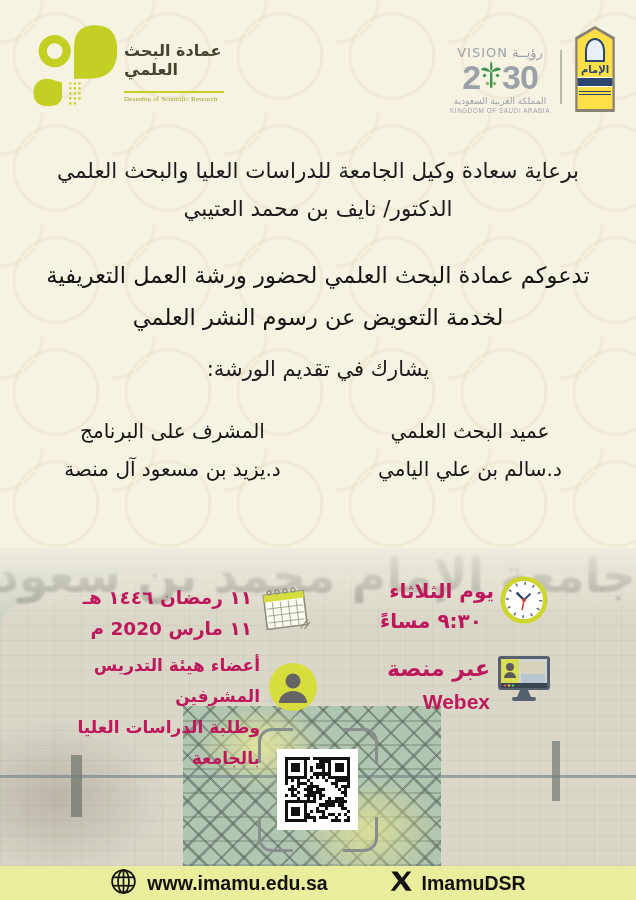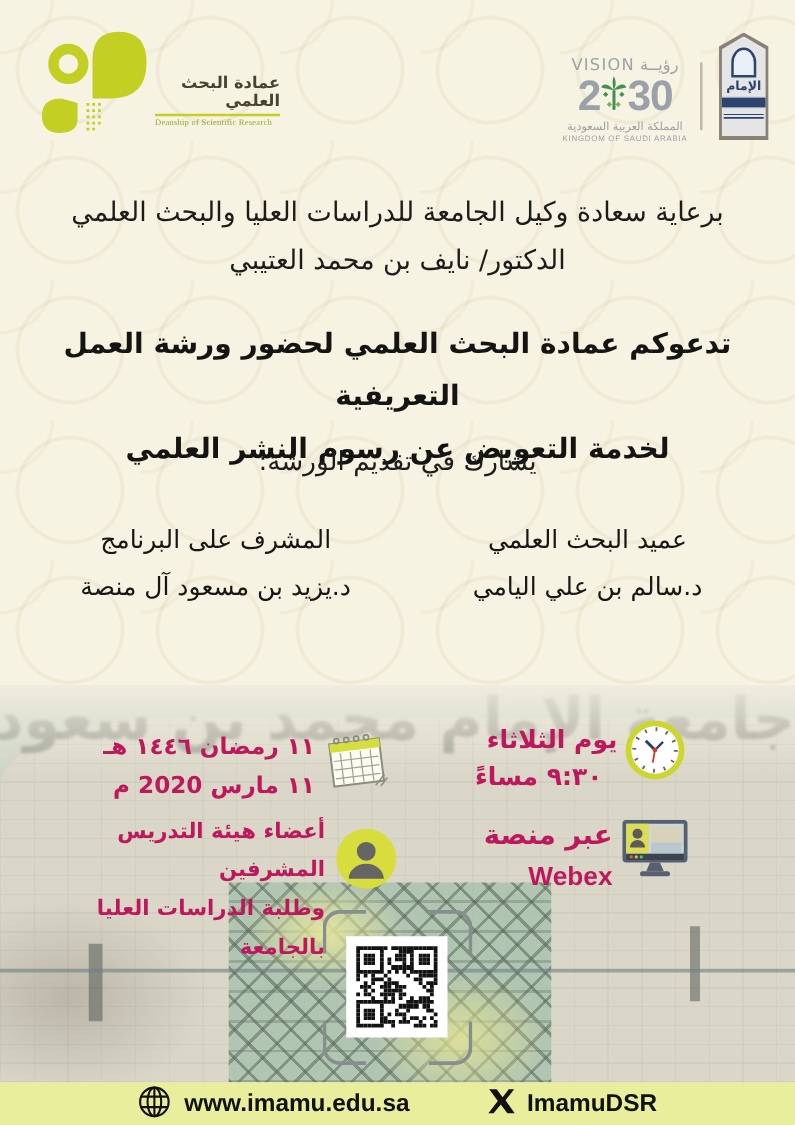--- a/index.html
+++ b/index.html
@@ -12,40 +12,40 @@
     background-size:112px 112px;
     font-family:"DejaVu Sans", sans-serif;
     color:#1d1d1b;
   }
   .abs{position:absolute;}
   .latin{font-family:"Liberation Sans", sans-serif;}
 
   
   .dsr-logo{left:28px;top:24px;width:196px;height:88px;display:flex;align-items:flex-end;gap:4px;}
   .dsr-text{display:flex;flex-direction:column;align-items:flex-start;padding-bottom:10px;}
-  .dsr-ar{font-size:13px;font-weight:bold;color:#44442f;border-bottom:2px solid #c3cf23;padding-bottom:2px;text-align:right;}
+  .dsr-ar{font-size:16px;font-weight:bold;color:#44442f;border-bottom:2px solid #c3cf23;padding-bottom:12px;}
   .dsr-en{font-size:6.8px;color:#9aa32b;margin-top:2px;letter-spacing:.2px;font-family:"Liberation Serif",serif;}
 
   .vision{left:444px;top:30px;width:112px;display:flex;flex-direction:column;align-items:center;color:#9ba1a8;margin-top:15px;}
   .vision-word{font-size:13px;letter-spacing:1px;direction:rtl;}
   .vision-year{display:flex;align-items:center;font-size:34px;font-weight:bold;line-height:30px;letter-spacing:-1px;}
   .vision-country-ar{font-size:9px;margin-top:3px;direction:rtl;}
   .vision-country-en{font-size:6.3px;letter-spacing:.6px;margin-top:1px;}
   .logo-divider{left:560px;top:50px;width:2px;height:54px;background:#bdb8a8;}
   .uni-logo{left:569px;top:26px;width:52px;height:86px;clip-path:polygon(50% 0%,88% 13%,88% 100%,12% 100%,12% 13%);background:#8a8175;}
-  .uni-inner{position:absolute;inset:3px;clip-path:polygon(50% 0%,88% 13%,88% 100%,12% 100%,12% 13%);background:#e5e5e5;display:flex;flex-direction:column;align-items:center;}
+  .uni-inner{position:absolute;inset:3px;clip-path:polygon(50% 0%,88% 13%,88% 100%,12% 100%,12% 13%);background:#fde047;display:flex;flex-direction:column;align-items:center;}
   .uni-arch{margin-top:9px;width:16px;height:20px;border:2px solid #2c456f;border-radius:50% 50% 0 0;background:#eaf0f7;}
   .uni-name{font-size:10px;font-weight:bold;color:#2c456f;margin-top:2px;}
   .uni-band{width:80%;height:8px;background:#2c456f;margin-top:2px;border-top:1px solid #fff;border-bottom:1px solid #fff;}
   .uni-lines{width:70%;height:6px;margin-top:2px;background:repeating-linear-gradient(0deg,#2c456f 0 1px,transparent 1px 3px);}
 
   
   .center-text{left:0;width:636px;text-align:center;direction:rtl;}
   .intro{top:152px;font-size:21.5px;line-height:38px;color:#1c1c1a;}
-  .invite{top:254px;font-size:22.5px;font-weight:bold;line-height:42px;color:#141412;}
+  .invite{top:254px;font-size:22.5px;font-weight:normal;line-height:42px;color:#141412;}
   .present-heading{top:357px;font-size:21px;}
   .presenter{top:412px;text-align:center;direction:rtl;font-size:20px;line-height:38px;color:#161614;}
   .presenter-dean{left:330px;width:280px;}
   .presenter-sup{left:25px;width:295px;}
 
   
   .photo{left:0;top:548px;width:636px;height:318px;background:#ccd3c5;overflow:hidden;}
   .building{position:absolute;left:0;right:0;top:26px;bottom:0;background:#dad7c9;border-top-left-radius:150px 55px;
     background-image:
       repeating-linear-gradient(0deg, rgba(150,145,130,.12) 0 1px, transparent 1px 15px),

